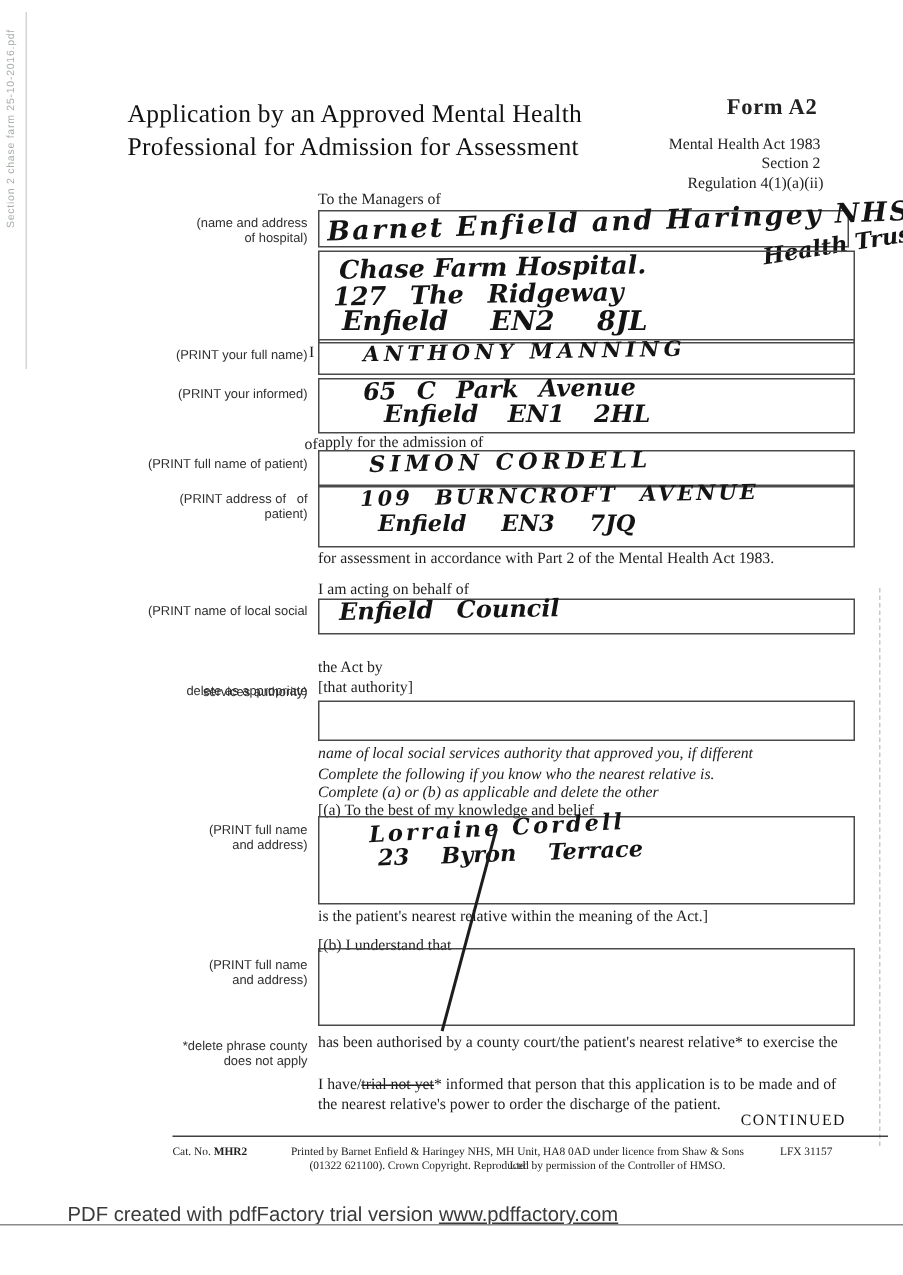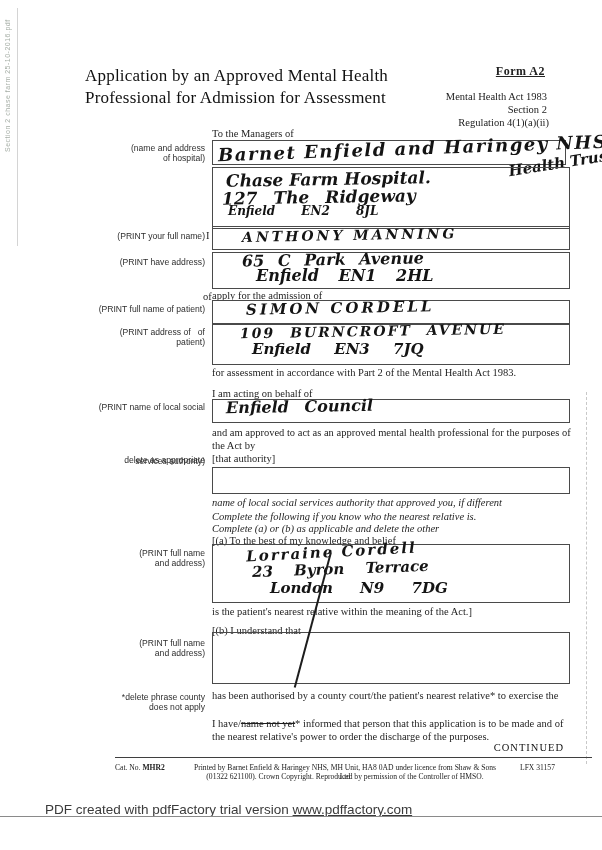--- a/index.html
+++ b/index.html
@@ -7,21 +7,21 @@
         font-family:"Liberation Serif", serif;color:#1c1c1c;}
   .abs{position:absolute;}
   
   .vline{position:absolute;left:17px;top:8px;width:1px;height:238px;background:#d4d4d4;}
   .vfile{position:absolute;left:4px;top:12px;height:140px;width:12px;
          writing-mode:vertical-rl;transform:rotate(180deg);
          font-family:"Liberation Sans",sans-serif;font-size:7px;color:#a6aea6;letter-spacing:.5px;}
   
   .title{font-size:17px;color:#111;letter-spacing:.2px;white-space:nowrap;}
   .hdr-right{font-size:10.5px;text-align:right;white-space:nowrap;color:#222;}
-  .formno{font-size:12px;font-weight:700;letter-spacing:.5px;text-decoration:underline;}
+  .formno{font-size:15px;font-weight:700;letter-spacing:.5px;}
   
   .bt{font-size:10.5px;color:#1e1e1e;white-space:nowrap;}
   .it{font-style:italic;}
   .lbl{position:absolute;left:30px;width:175px;text-align:right;
        font-family:"Liberation Sans",sans-serif;font-size:8.6px;color:#2e2e2e;white-space:pre;}
   .box{position:absolute;border:1px solid #4a4a4a;background:transparent;}
   
   .hw{font-family:"DejaVu Serif",serif;font-style:italic;font-weight:700;color:#141414;white-space:nowrap;}
   .strike{text-decoration:line-through;}
   .pen{position:absolute;width:2px;background:#1d1d1d;transform-origin:top left;}
@@ -52,28 +52,28 @@
 
   <div class="box" style="left:212px;top:140px;width:352px;height:23px;"></div>
   <div class="lbl" style="top:143px;">(name and address</div>
   <div class="lbl" style="top:153px;">of hospital)</div>
   <div class="abs hw" style="left:218px;top:136px;font-size:18px;letter-spacing:1.5px;transform:rotate(-2deg);">Barnet Enfield and Haringey NHS Mental</div>
   <div class="abs hw" style="left:508px;top:154px;font-size:15px;transform:rotate(-9deg);">Health Trust</div>
 
   <div class="box" style="left:212px;top:167px;width:356px;height:60px;"></div>
   <div class="abs hw" style="left:226px;top:169px;font-size:17px;transform:rotate(-1deg);">Chase Farm Hospital.</div>
   <div class="abs hw" style="left:222px;top:187px;font-size:17px;word-spacing:10px;transform:rotate(-1deg);">127 The Ridgeway</div>
-  <div class="abs hw" style="left:228px;top:204px;font-size:12px;word-spacing:22px;">Enfield EN2 8JL</div>
+  <div class="abs hw" style="left:228px;top:204px;font-size:18px;word-spacing:22px;">Enfield EN2 8JL</div>
 
   <div class="lbl" style="top:231px;">(PRINT your full name)</div>
   <div class="abs bt" style="left:206px;top:230px;">I</div>
   <div class="box" style="left:212px;top:226px;width:356px;height:22px;"></div>
   <div class="abs hw" style="left:242px;top:227px;font-size:14px;letter-spacing:3px;transform:rotate(-1deg);">ANTHONY MANNING</div>
 
-  <div class="lbl" style="top:257px;">(PRINT have address)</div>
+  <div class="lbl" style="top:257px;">(PRINT your informed)</div>
   <div class="abs bt" style="left:203px;top:256px;margin-top:35px;">of</div>
   <div class="box" style="left:212px;top:252px;width:356px;height:35px;"></div>
   <div class="abs hw" style="left:242px;top:250px;font-size:16px;word-spacing:8px;transform:rotate(-1deg);">65 C Park Avenue</div>
   <div class="abs hw" style="left:256px;top:266px;font-size:16px;word-spacing:14px;">Enfield EN1 2HL</div>
 
   <div class="abs bt" style="left:212px;top:290px;">apply for the admission of</div>
 
   <div class="lbl" style="top:304px;">(PRINT full name of patient)</div>
   <div class="box" style="left:212px;top:300px;width:356px;height:22px;"></div>
   <div class="abs hw" style="left:246px;top:299px;font-size:15px;letter-spacing:3px;transform:rotate(-1deg);">SIMON CORDELL</div>
@@ -85,53 +85,51 @@
   <div class="abs hw" style="left:252px;top:340px;font-size:15px;word-spacing:18px;">Enfield EN3 7JQ</div>
 
   <div class="abs bt" style="left:212px;top:367px;">for assessment in accordance with Part 2 of the Mental Health Act 1983.</div>
 
   <div class="abs bt" style="left:212px;top:388px;">I am acting on behalf of</div>
   <div class="lbl" style="top:402px;">(PRINT name of local social</div>
   <div class="lbl" style="top:412px;margin-top:44px;">services authority)</div>
   <div class="box" style="left:212px;top:399px;width:356px;height:22px;"></div>
   <div class="abs hw" style="left:226px;top:397px;font-size:16px;word-spacing:10px;transform:rotate(-1deg);">Enfield Council</div>
 
-  <div class="abs bt" style="left:212px;top:427px;">and am approved to act as an approved mental health professional for the purposes of</div>
   <div class="abs bt" style="left:212px;top:440px;">the Act by</div>
 
   <div class="lbl" style="top:455px;">delete as appropriate</div>
   <div class="abs bt" style="left:212px;top:453px;">[that authority]</div>
   <div class="box" style="left:212px;top:467px;width:356px;height:25px;"></div>
   <div class="abs bt it" style="left:212px;top:497px;">name of local social services authority that approved you, if different</div>
 
   <div class="abs bt it" style="left:212px;top:511px;">Complete the following if you know who the nearest relative is.</div>
   <div class="abs bt it" style="left:212px;top:523px;">Complete (a) or (b) as applicable and delete the other</div>
   <div class="abs bt" style="left:212px;top:535px;">[(a) To the best of my knowledge and belief</div>
 
   <div class="lbl" style="top:548px;">(PRINT full name</div>
   <div class="lbl" style="top:558px;">and address)</div>
   <div class="box" style="left:212px;top:544px;width:356px;height:57px;"></div>
   <div class="abs hw" style="left:246px;top:543px;font-size:15px;letter-spacing:2px;transform:rotate(-3deg);">Lorraine Cordell</div>
   <div class="abs hw" style="left:252px;top:560px;font-size:15px;word-spacing:16px;transform:rotate(-2deg);">23 Byron Terrace</div>
-  <div class="abs hw" style="left:270px;top:579px;font-size:15px;word-spacing:22px;">London N9 7DG</div>
   <div class="abs bt" style="left:212px;top:606px;">is the patient's nearest relative within the meaning of the Act.]</div>
 
   <div class="abs bt" style="left:212px;top:625px;">[(b) I understand that</div>
   <div class="lbl" style="top:638px;">(PRINT full name</div>
   <div class="lbl" style="top:648px;">and address)</div>
   <div class="box" style="left:212px;top:632px;width:356px;height:50px;"></div>
 
   <div class="pen" style="left:330px;top:552px;height:140px;transform:rotate(15deg);"></div>
 
   <div class="lbl" style="top:692px;">*delete phrase county</div>
   <div class="lbl" style="top:702px;">does not apply</div>
   <div class="abs bt" style="left:212px;top:690px;text-align:right;">has been authorised by a county court/the patient's nearest relative* to exercise the</div>
 
-  <div class="abs bt" style="left:212px;top:718px;"><span>I have/</span><span class="strike">name not yet</span><span>* informed that person that this application is to be made and of</span></div>
-  <div class="abs bt" style="left:212px;top:731px;">the nearest relative's power to order the discharge of the purposes.</div>
+  <div class="abs bt" style="left:212px;top:718px;"><span>I have/</span><span class="strike">trial not yet</span><span>* informed that person that this application is to be made and of</span></div>
+  <div class="abs bt" style="left:212px;top:731px;">the nearest relative's power to order the discharge of the patient.</div>
 
   <div class="abs cont" style="right:38px;top:742px;">CONTINUED</div>
 
   <div class="hrule" style="left:115px;top:757px;width:477px;"></div>
   <div class="abs foot" style="left:115px;top:763px;"><span>Cat. No. </span><b>MHR2</b></div>
   <div class="abs foot" style="left:190px;top:763px;width:310px;text-align:center;white-space:normal;">Printed by Barnet Enfield &amp; Haringey NHS, MH Unit, HA8 0AD under licence from Shaw &amp; Sons Ltd</div>
   <div class="abs foot" style="left:190px;top:772px;width:310px;text-align:center;white-space:normal;">(01322 621100). Crown Copyright. Reproduced by permission of the Controller of HMSO.</div>
   <div class="abs foot" style="left:520px;top:763px;">LFX 31157</div>
 
   <div class="abs pdfnote" style="left:45px;top:788px;margin-top:14px;"><span>PDF created with pdfFactory trial version </span><a>www.pdffactory.com</a></div>

